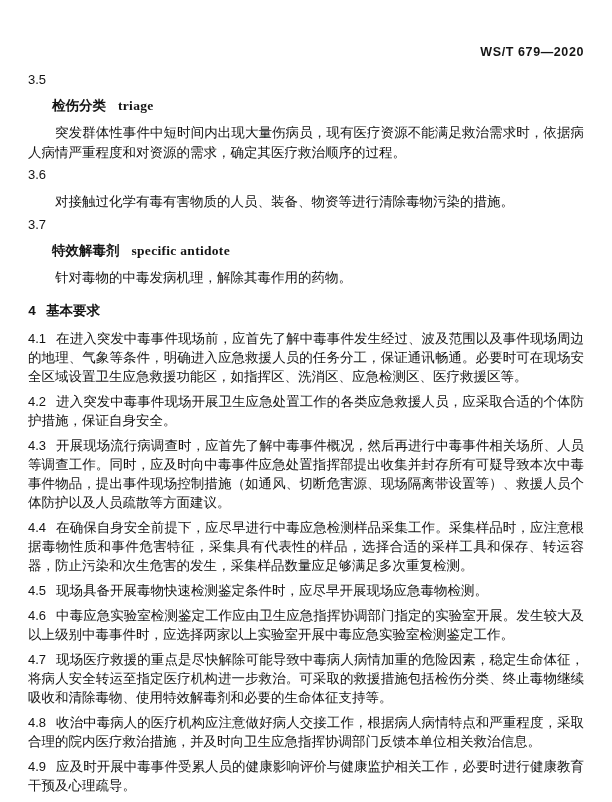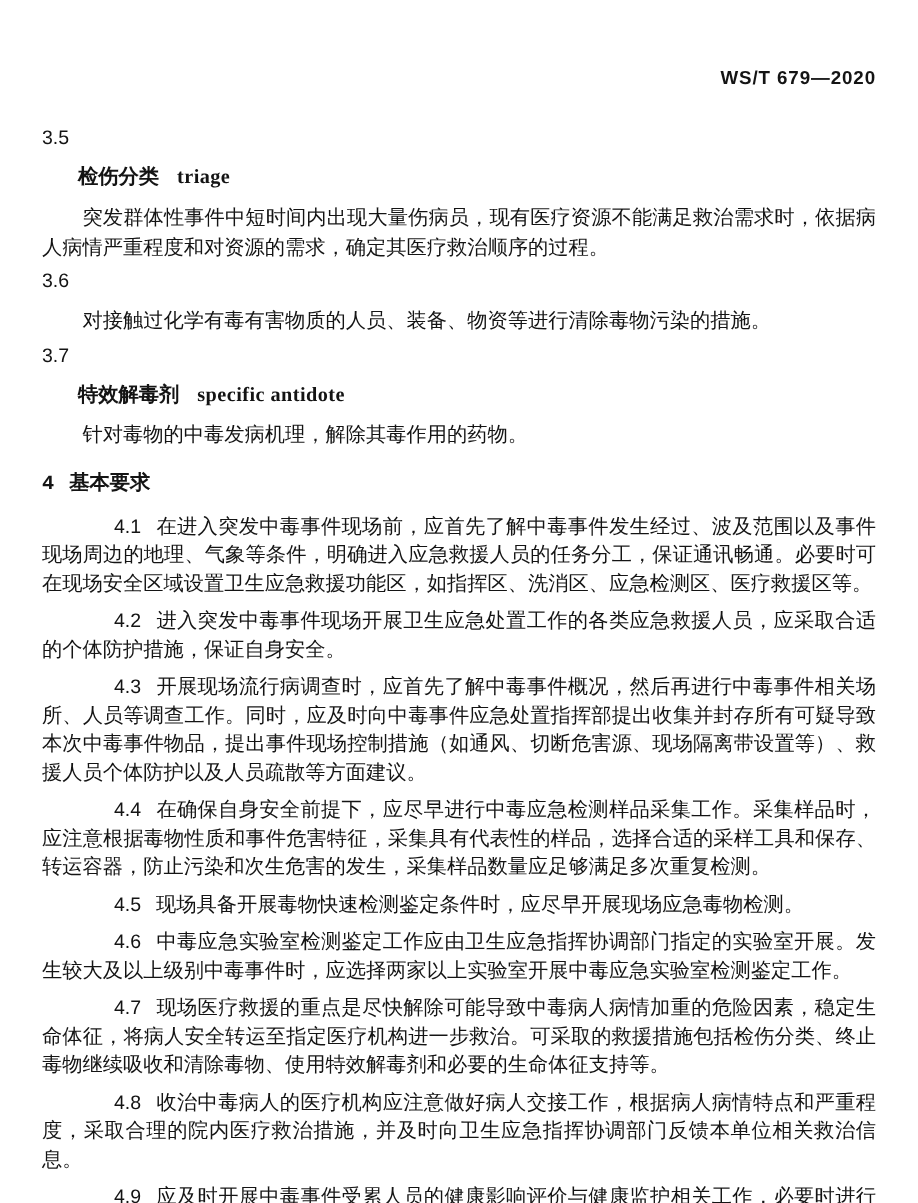--- a/index.html
+++ b/index.html
@@ -30,21 +30,21 @@
     height:14px;
     margin-top:32px;
   }
   
   .term-num{
     margin:0;
     font-family:var(--sans);
     font-size:13px;
     line-height:17px;
   }
-  .term-num.first{margin-top:24px;}
+  .term-num.first{margin-top:12px;}
   .term-num.rest{margin-top:4px;}
   .term-heading{
     margin:9px 0 0 24px;
     font-family:var(--sans);
     font-weight:700;
     font-size:13.5px;
     line-height:17px;
   }
   .term-heading .en{
     margin-left:12px;
@@ -70,21 +70,20 @@
     margin:6px 0 0 0;
     line-height:19px;
     text-align:justify;
   }
   .clause.first{margin-top:9px;}
   .clause .num{
     font-family:var(--sans);
     font-size:13px;
     margin-right:10px;
     white-space:nowrap;
-    margin-left:48px;
   }
 </style>
 </head>
 <body>
 
 <div class="page">
 
   <div class="doc-header">
     <span>WS/T 679—2020</span>
   </div>

